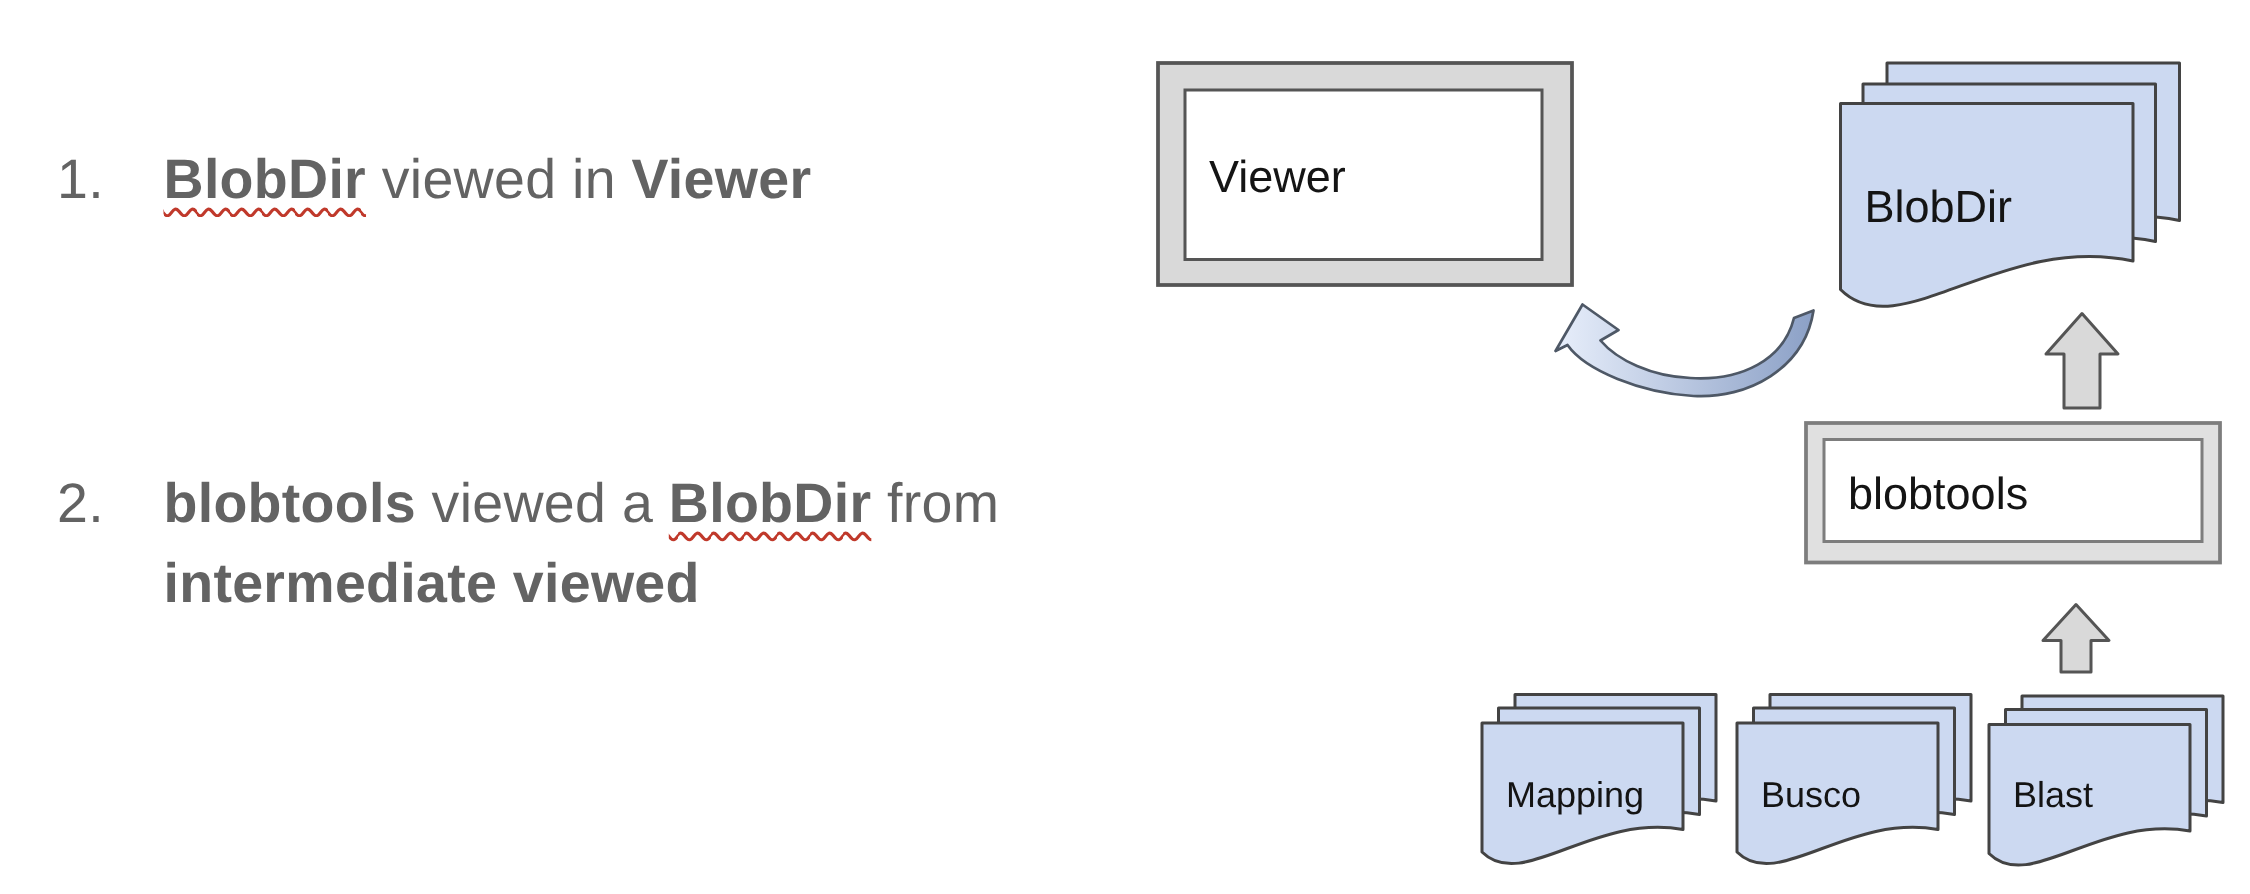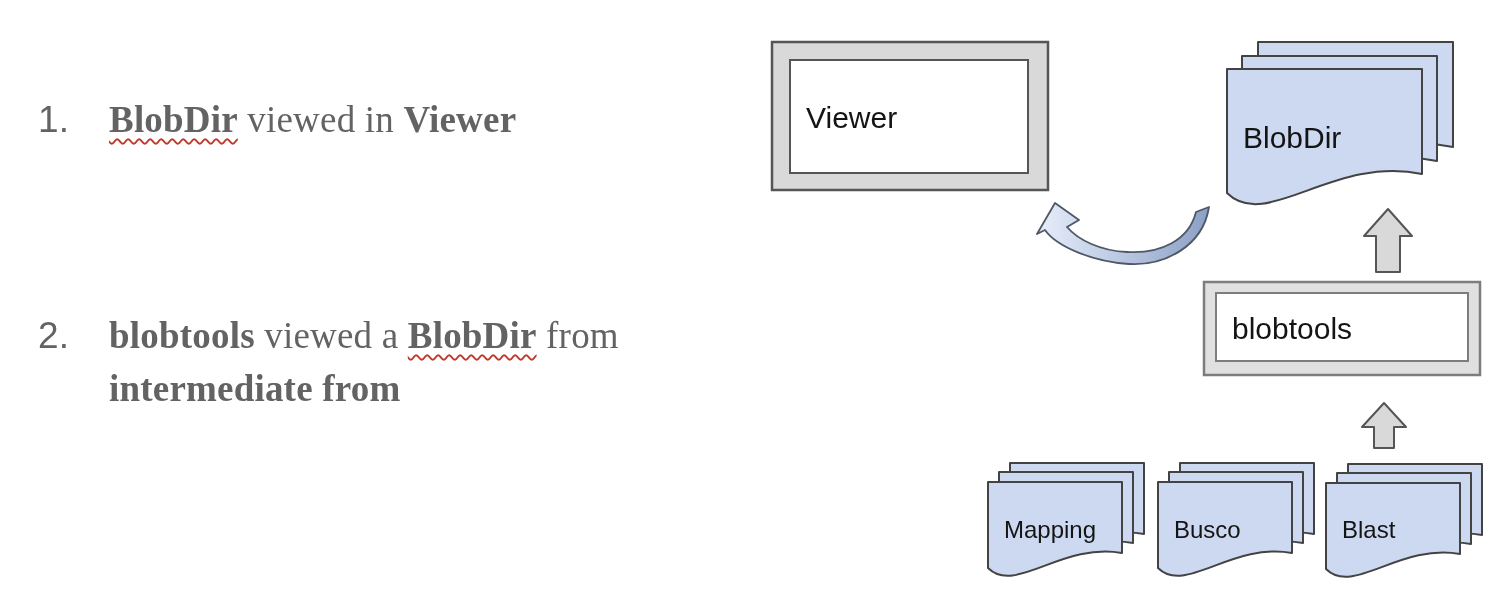--- a/index.html
+++ b/index.html
@@ -20,21 +20,21 @@
     color: var(--text-gray, #636363);
     font-size: 37px;
     line-height: 53px;
     letter-spacing: 0.2px;
   }
   .step .num {
     width: 71px;
     flex: none;
     font-weight: 400;
   }
-  .step .lines { max-width: 660px; font-family: Liberation Serif, serif; }
+  .step .lines { max-width: 660px; }
   .step b { font-weight: 700; }
   .misspelled {
     text-decoration-line: underline;
     text-decoration-style: wavy;
     text-decoration-color: var(--misspell-red, #c0392b);
     text-decoration-thickness: 2px;
     text-underline-offset: 6px;
   }
   #step-1 { top: 93px; }
   #step-2 { top: 309px; }
@@ -87,21 +87,21 @@
     <span class="num">1.</span>
     <div class="lines">
       <div class="line"><b class="misspelled">BlobDir</b><span> viewed in </span><b>Viewer</b></div>
     </div>
   </div>
 
   <div class="step" id="step-2">
     <span class="num">2.</span>
     <div class="lines">
       <div class="line"><b>blobtools</b><span> viewed a </span><b class="misspelled">BlobDir</b><span> from</span></div>
-      <div class="line"><b>intermediate from</b></div>
+      <div class="line"><b>intermediate viewed</b></div>
     </div>
   </div>
 
   <svg class="diagram-svg" width="1500" height="596" viewBox="0 0 1500 596">
     <defs>
       <linearGradient id="curveGrad" gradientUnits="userSpaceOnUse" x1="1209" y1="230" x2="1040" y2="225">
         <stop offset="0" stop-color="#8ba0c6"></stop>
         <stop offset="1" stop-color="#e6edfa"></stop>
       </linearGradient>
     </defs>

